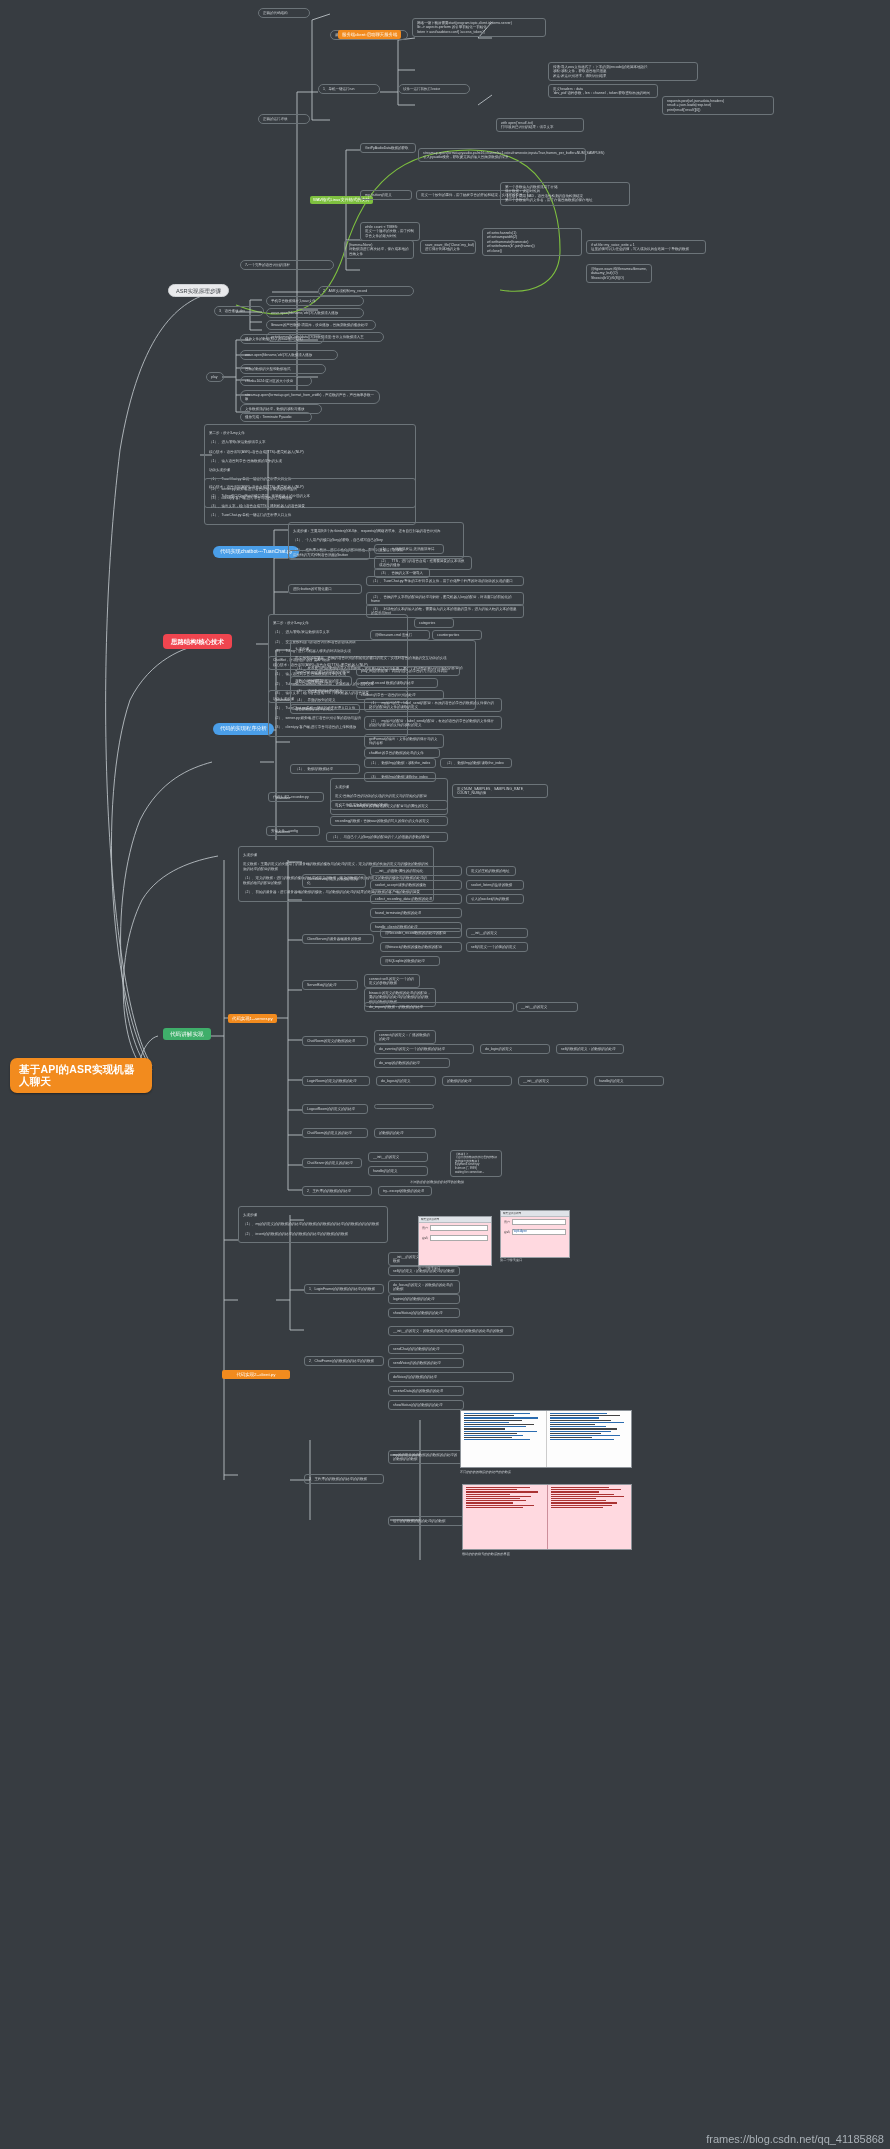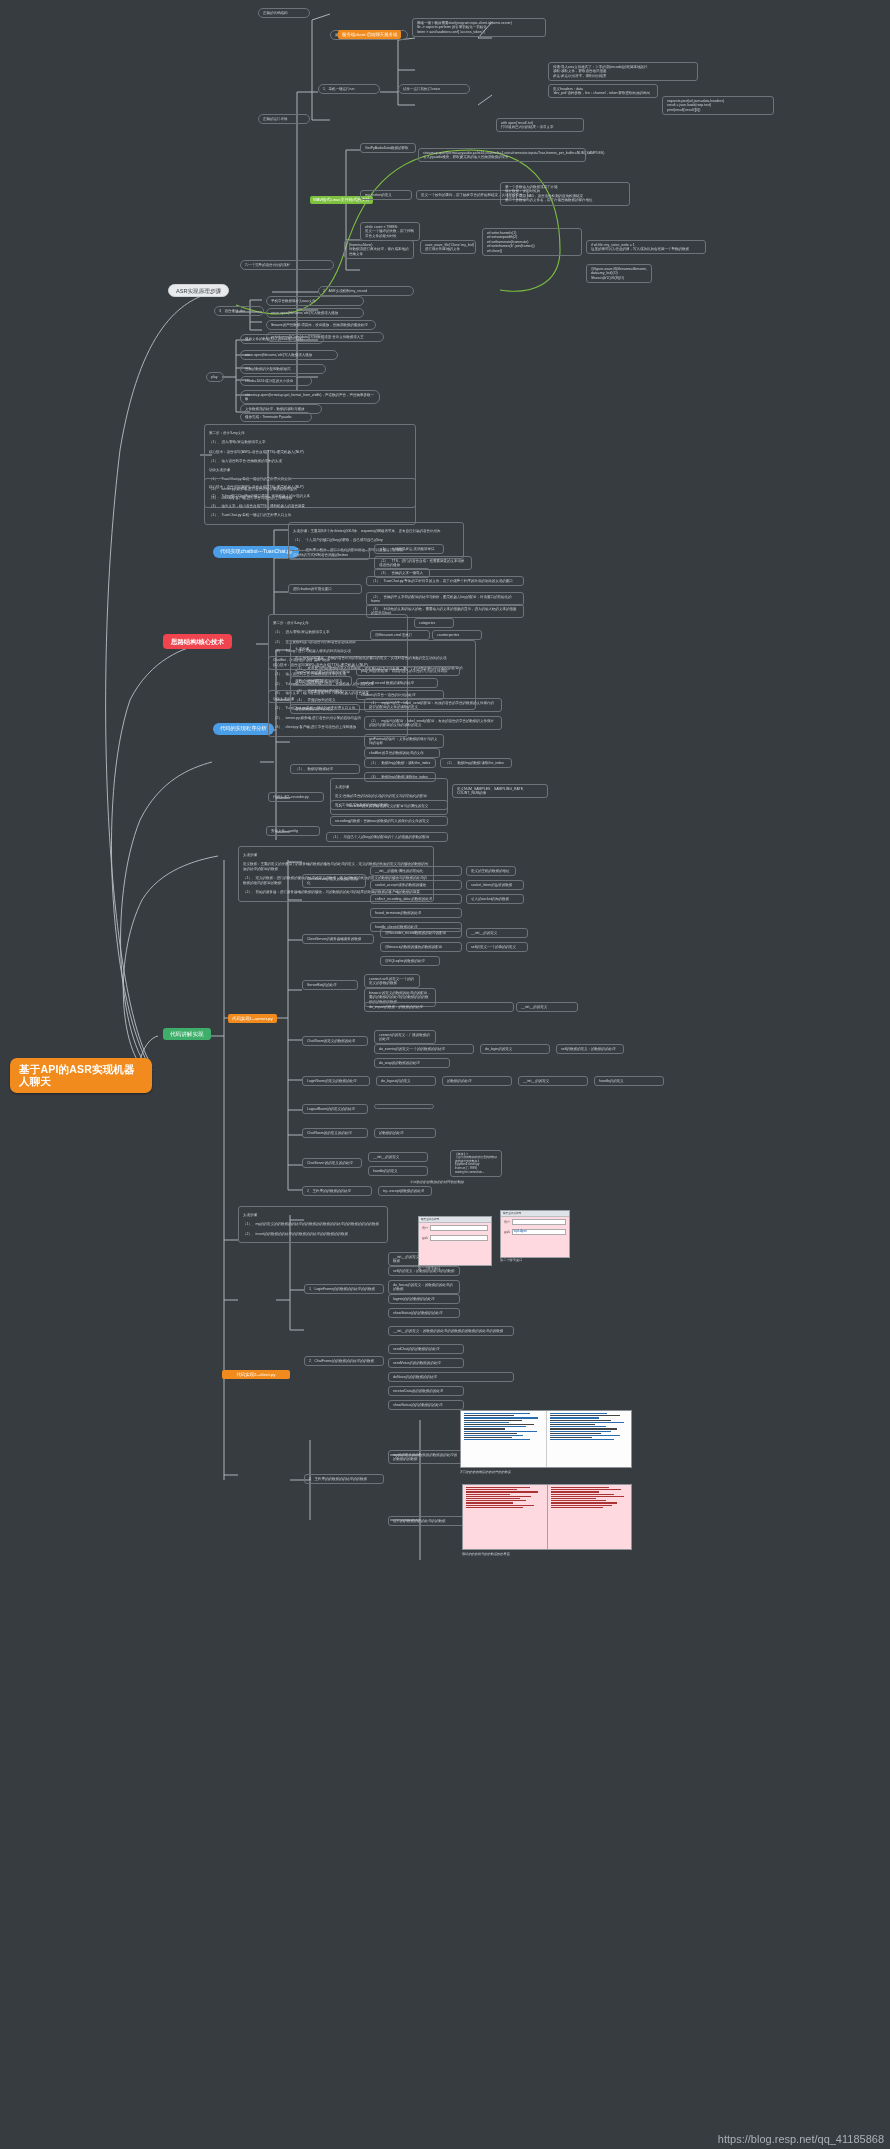--- a/index.html
+++ b/index.html
@@ -517,15 +517,15 @@
           <div class="line sh" style="width:56%"></div>
       <div class="line sh" style="width:68%"></div>
           <div class="line sh" style="width:82%"></div>
       <div class="line sh" style="width:76%"></div>
           <div class="line sh" style="width:64%"></div>
     </div>
   </div>
 </div>
 <div class="thumbcap" style="left:462px;top:1552px;">最终的的的聊天的的数据的的界面</div>
 
-<div class="watermark">https://blog.resp.net/qq_41185868</div>
+<div class="watermark">frames://blog.csdn.net/qq_41185868</div>
 
 </div>
 
 </body></html>

